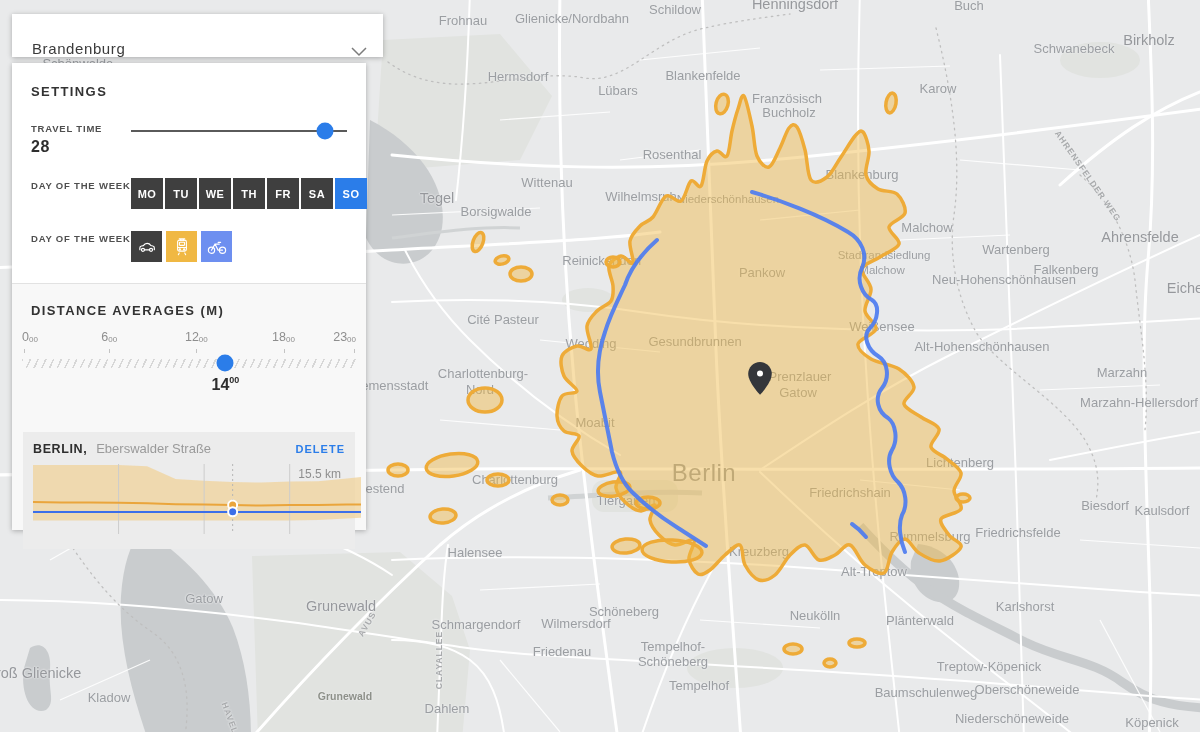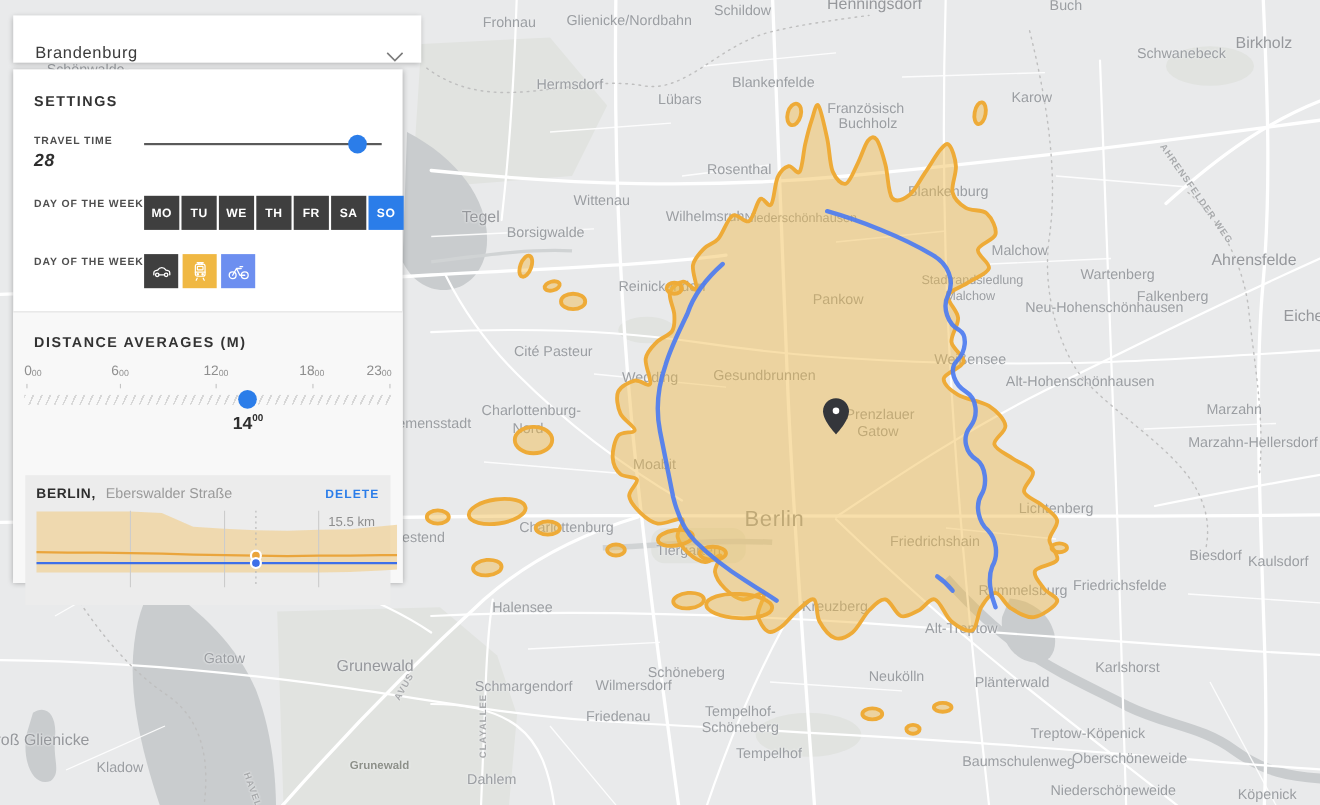--- a/index.html
+++ b/index.html
@@ -6,38 +6,38 @@
   #stage{position:relative;width:1200px;height:732px;overflow:hidden;background:#e9eaeb;
          font-family:"Liberation Sans",sans-serif;}
   
   #map{position:absolute;inset:0;}
   #map svg{position:absolute;left:0;top:0;}
   #map-labels{position:absolute;inset:0;z-index:2;}
   .ml{position:absolute;transform:translate(-50%,-50%);white-space:nowrap;color:#9b9ea2;
       font-size:13px;text-shadow:0 0 2px #edeeef,0 0 2px #edeeef;}
   .ml.s{font-size:11.5px;}
   .ml.l{font-size:14.5px;color:#96989c;}
-  .ml.xl{font-size:20px;color:#9a9da0;letter-spacing:.5px;}
+  .ml.xl{font-size:24px;color:#9a9da0;letter-spacing:.5px;}
   .ml.park{font-size:10.5px;font-weight:bold;color:#8d9089;}
   .ml.road{font-size:8.5px;font-weight:bold;color:#a8aaac;letter-spacing:1px;}
   #overlay{z-index:3;}
   .iso{fill:#f0b944;fill-opacity:.45;stroke:#eeab38;stroke-width:3.5;stroke-linejoin:round;}
   .route{fill:none;stroke:#4d7cf0;stroke-width:4;stroke-linecap:round;stroke-linejoin:round;opacity:.92;}
   
   .card{position:absolute;background:#fff;box-shadow:0 1px 5px rgba(0,0,0,.28);z-index:10;}
   #dropdown{left:12px;top:14px;width:371px;height:43px;display:flex;align-items:flex-end;
             justify-content:space-between;padding:0 16px 0 20px;box-sizing:border-box;cursor:pointer;}
   #dropdown .val{font-size:15px;color:#3b3b3b;letter-spacing:.6px;}
   #panel{left:12px;top:63px;width:354px;height:467px;box-sizing:border-box;}
   .sec-settings{box-sizing:border-box;height:220px;padding:21px 19px 0;}
   .sec-title{font-size:13px;font-weight:bold;color:#333;letter-spacing:1.4px;}
   .row{display:flex;margin-top:22px;align-items:flex-start;}
   .row-label{width:100px;flex:none;font-size:9.5px;font-weight:bold;color:#4f4f4f;
              letter-spacing:.8px;padding-top:2px;}
-  .tt-value{font-size:16px;font-weight:bold;color:#2e2e2e;margin-top:4px;letter-spacing:.5px;font-style:italic;}
+  .tt-value{font-size:16px;font-weight:bold;color:#2e2e2e;margin-top:4px;letter-spacing:.5px;}
   .slider{position:relative;flex:1;height:20px;cursor:pointer;}
   .slider .track{position:absolute;left:0;right:0;top:9px;height:1.5px;background:#5a5a5a;}
   .knob{position:absolute;width:17px;height:17px;border-radius:50%;background:#2b7de9;
         top:50%;transform:translate(-50%,-50%);cursor:grab;}
   .daygrid{display:flex;gap:2px;flex:1;}
   .day-btn{width:32px;height:31px;display:flex;align-items:center;justify-content:center;
            color:#fff;font-size:11px;font-weight:bold;letter-spacing:.5px;cursor:pointer;}
   .modegrid{display:flex;gap:4px;}
   .mode-btn{width:31px;height:31px;display:flex;align-items:center;justify-content:center;cursor:pointer;}
   .mode-btn svg{display:block;}
@@ -50,21 +50,21 @@
   .tick.first{transform:none;}
   .tick.last{transform:translateX(-100%);}
   .tickmark{position:absolute;top:19px;width:1px;height:4px;background:#c4c4c4;}
   .dslider{position:relative;height:22px;margin-top:6px;cursor:pointer;}
   .dslider .hatch{position:absolute;left:0;right:0;top:7px;height:9px;
       background:repeating-linear-gradient(115deg,#d7d7d7 0 1.5px,transparent 1.5px 7px);}
   .dvalue{position:absolute;transform:translateX(-50%);font-size:16px;font-weight:bold;
           color:#2e2e2e;margin-top:2px;}
   .dvalue sup{font-size:9px;position:relative;top:-1px;}
   .route-card{margin:34px 1px 0;background:#ececec;padding:9px 10px 11px;}
-  .rc-head{display:flex;align-items:flex-end;}
+  .rc-head{display:flex;align-items:center;}
   .rc-city{font-size:12.5px;font-weight:bold;color:#2e2e2e;letter-spacing:.6px;}
   .rc-street{font-size:13px;color:#9a9a9a;margin-left:9px;flex:1;}
   .rc-del{font-size:11px;font-weight:bold;color:#2b7de9;letter-spacing:1px;cursor:pointer;}
   .rc-chart{position:relative;margin-top:8px;}
   .rc-scale{position:absolute;top:3px;right:4px;font-size:12px;color:#8e8e8e;}
 </style>
 </head>
 <body>
 
 <div id="stage">

